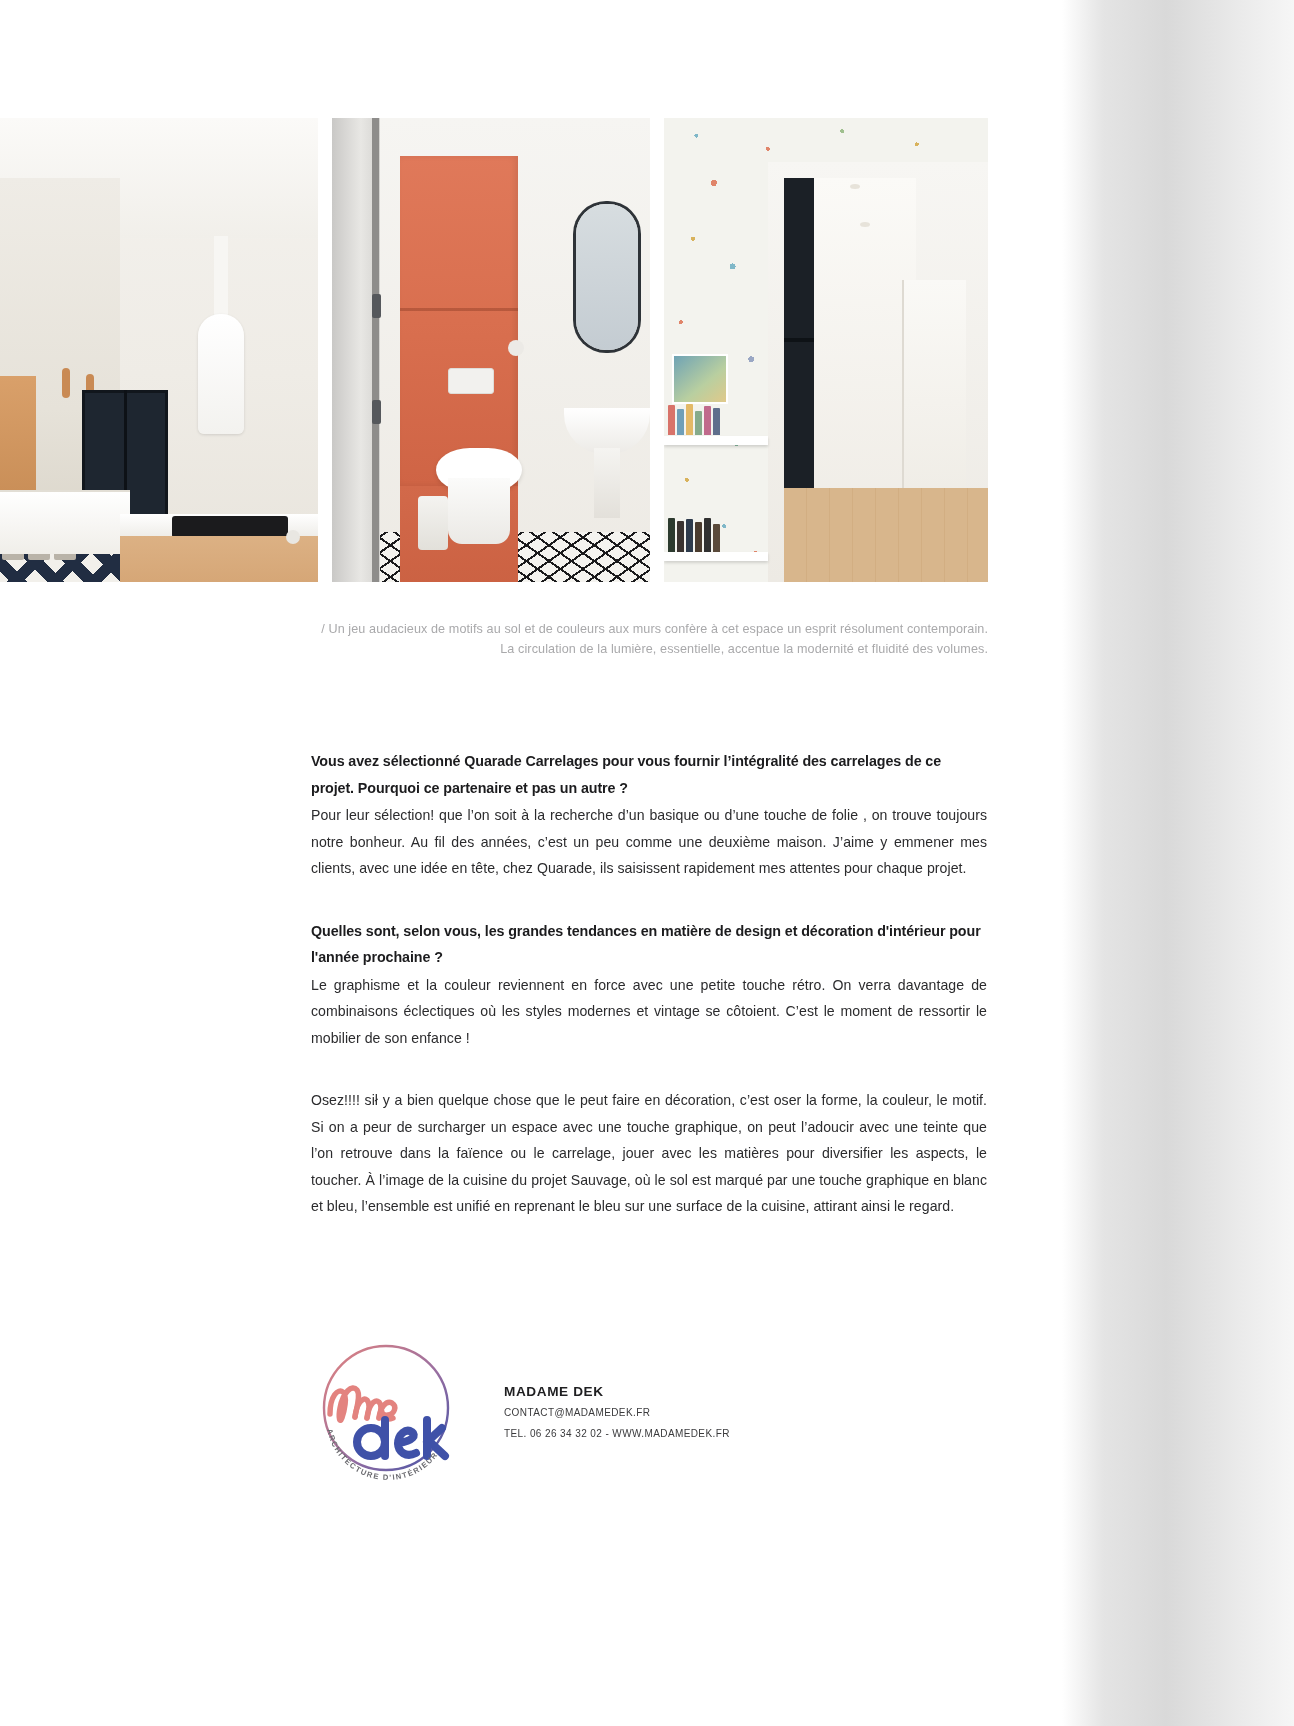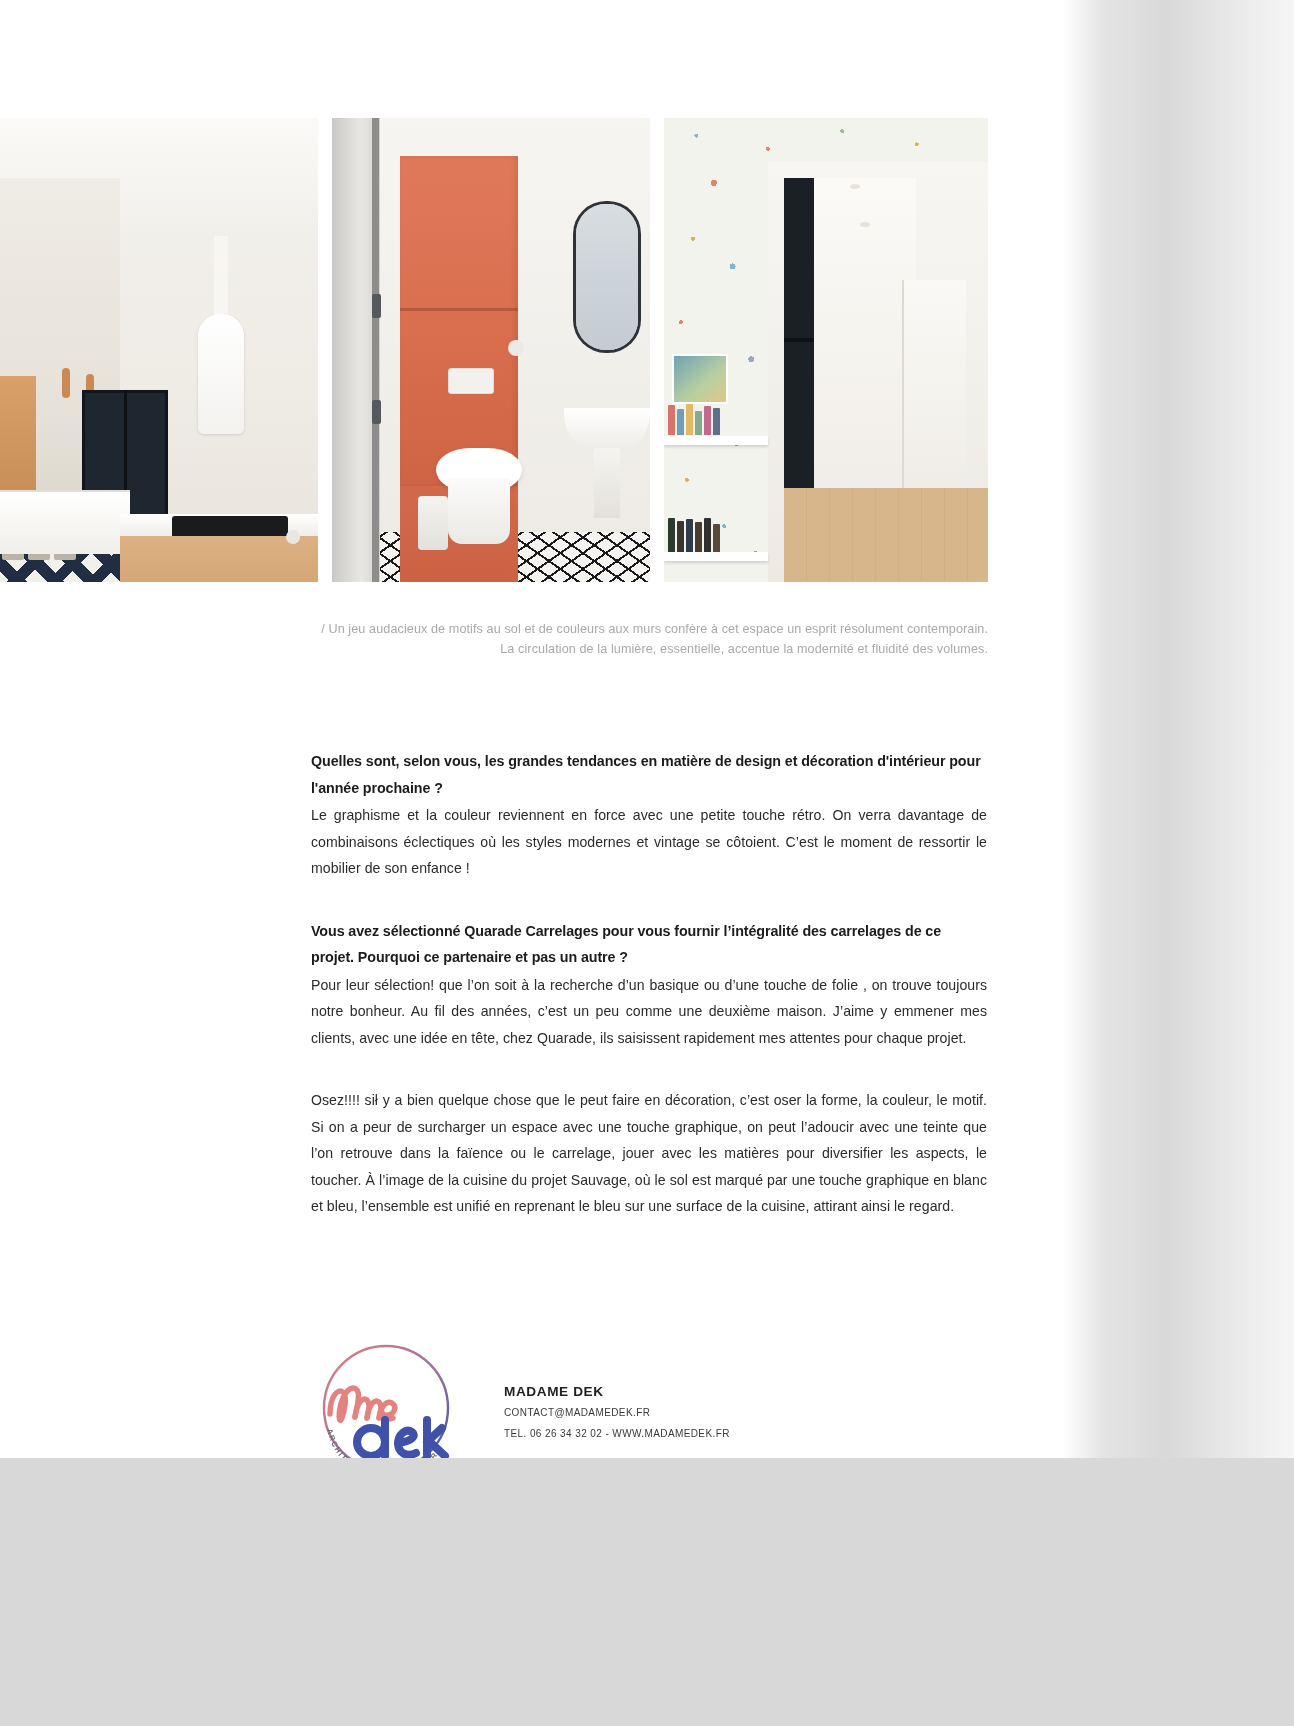--- a/index.html
+++ b/index.html
@@ -6,21 +6,21 @@
     margin: 0;
     padding: 0;
     background: #d8d8d8;
   }
   body {
     font-family: "Liberation Sans", sans-serif;
   }
   .page {
     position: relative;
     width: 1294px;
-    height: 1458px;
+    height: 1726px;
     background: linear-gradient(to right, #ffffff 0px, #ffffff 1060px, #f2f2f2 1090px, #e9e9e9 1160px, #efefef 1230px, #f7f7f7 1294px);
     overflow: hidden;
   }
   .sheet {
     position: absolute;
     left: 0; top: 0;
     width: 1062px;
     height: 1726px;
     background: #ffffff;
   }
@@ -427,27 +427,27 @@
       <div class="h-spot" style="left:186px;top:66px;"></div>
       <div class="h-spot" style="left:196px;top:104px;"></div>
     </div>
   </div>
 
   <p class="caption">/ Un jeu audacieux de motifs au sol et de couleurs aux murs confère à cet espace un esprit résolument contemporain. La circulation de la lumière, essentielle, accentue la modernité et fluidité des volumes.</p>
 
   <div class="article">
 
     <div class="qa">
+      <p class="question">Vous avez sélectionné Quarade Carrelages pour vous fournir l’intégralité des carrelages de ce projet. Pourquoi ce partenaire et pas un autre ?</p>
+      <p class="answer">Pour leur sélection! que l’on soit à la recherche d’un basique ou d’une touche de folie , on trouve toujours notre bonheur. Au fil des années, c’est un peu comme une deuxième maison. J’aime y emmener mes clients, avec une idée en tête, chez Quarade, ils saisissent rapidement mes attentes pour chaque projet.</p>
+    </div>
+
+    <div class="qa">
       <p class="question">Quelles sont, selon vous, les grandes tendances en matière de design et décoration d'intérieur pour l'année prochaine ?</p>
       <p class="answer">Le graphisme et la couleur reviennent en force avec une petite touche rétro. On verra davantage de combinaisons éclectiques où les styles modernes et vintage se côtoient. C’est le moment de ressortir le mobilier de son enfance !</p>
-    </div>
-
-    <div class="qa">
-      <p class="question">Vous avez sélectionné Quarade Carrelages pour vous fournir l’intégralité des carrelages de ce projet. Pourquoi ce partenaire et pas un autre ?</p>
-      <p class="answer">Pour leur sélection! que l’on soit à la recherche d’un basique ou d’une touche de folie , on trouve toujours notre bonheur. Au fil des années, c’est un peu comme une deuxième maison. J’aime y emmener mes clients, avec une idée en tête, chez Quarade, ils saisissent rapidement mes attentes pour chaque projet.</p>
     </div>
 
     <div class="qa">
       <p class="answer">Osez!!!! sił y a bien quelque chose que le peut faire en décoration, c’est oser la forme, la couleur, le motif. Si on a peur de surcharger un espace avec une touche graphique, on peut l’adoucir avec une teinte que l’on retrouve dans la faïence ou le carrelage, jouer avec les matières pour diversifier les aspects, le toucher. À l’image de la cuisine du projet Sauvage, où le sol est marqué par une touche graphique en blanc et bleu, l’ensemble est unifié en reprenant le bleu sur une surface de la cuisine, attirant ainsi le regard.</p>
     </div>
   </div>
 
   <div class="footer">
 
     <div class="logo">

